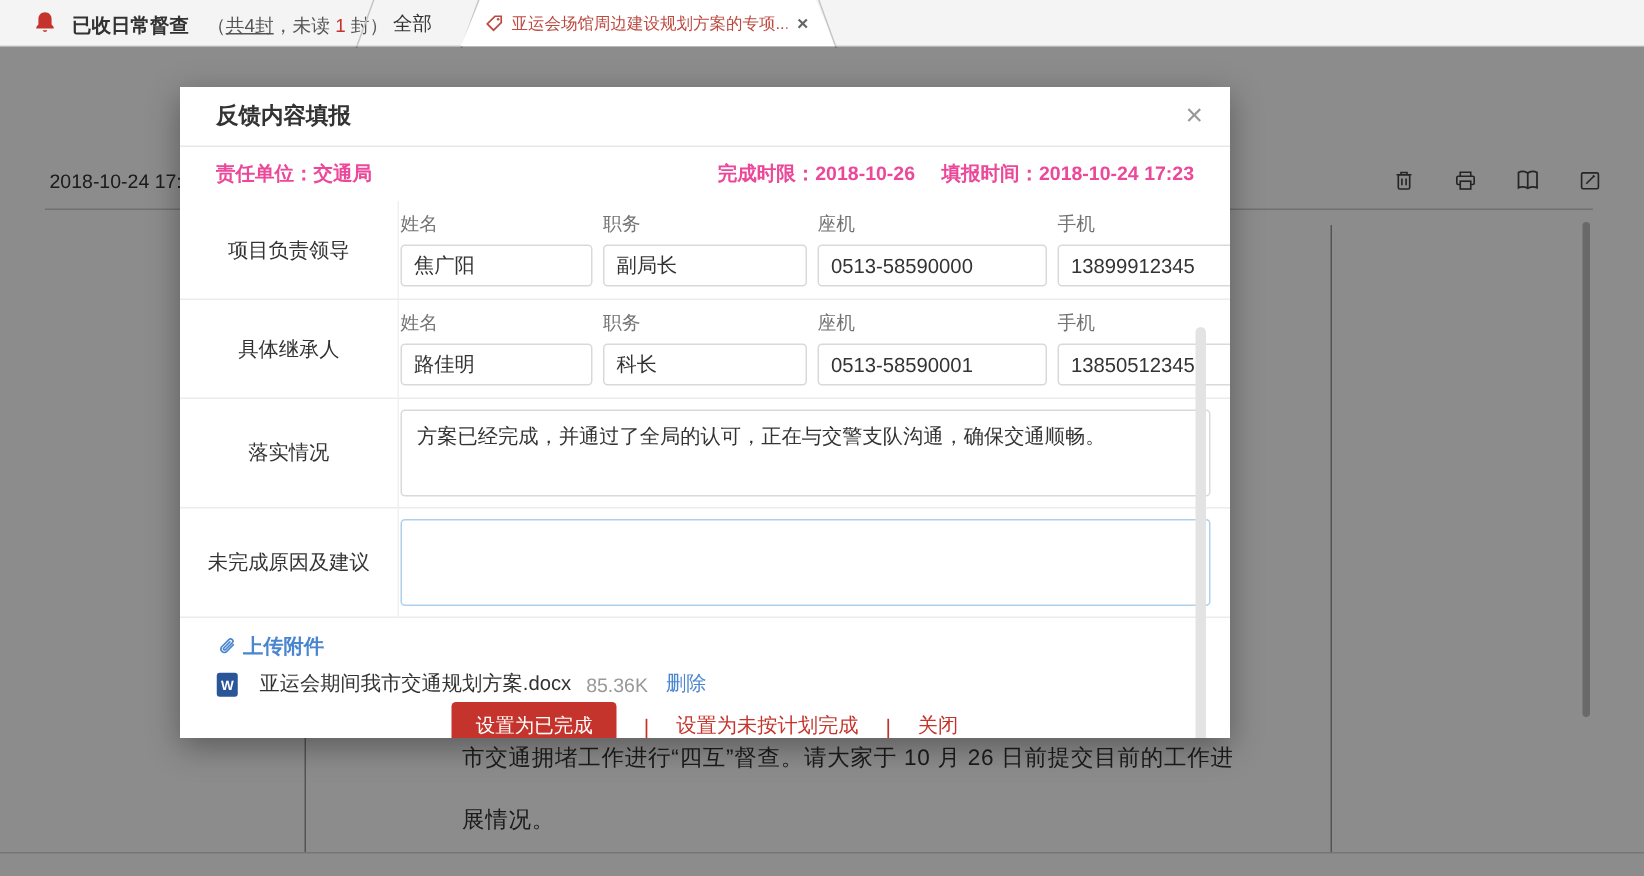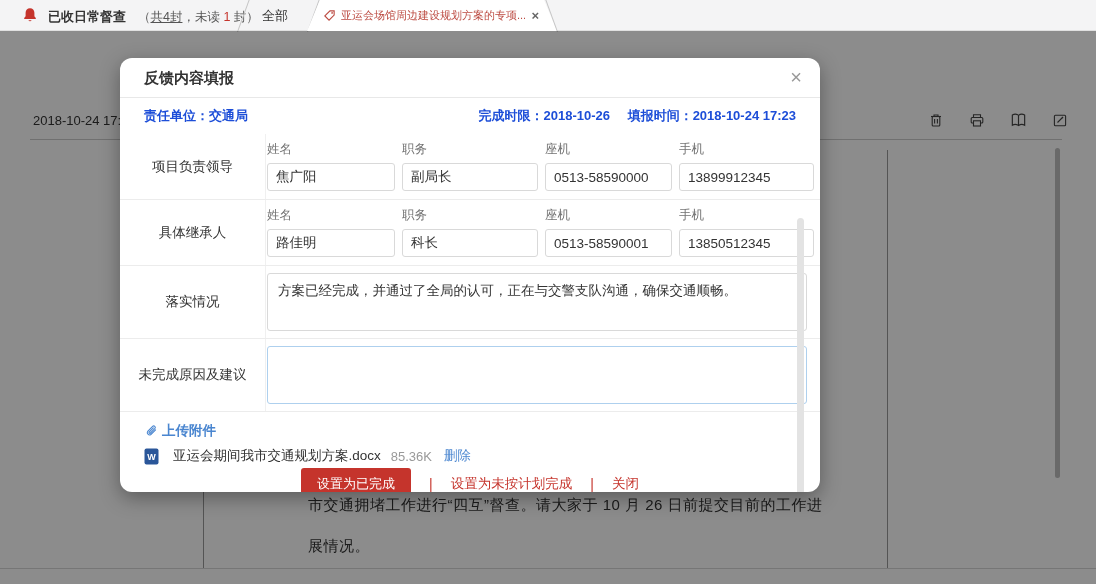--- a/index.html
+++ b/index.html
@@ -32,41 +32,41 @@
   .letter-border-right { position:absolute; left:887px; top:150px; width:1px; height:418px; background:#999; }
   .outer-scroll { position:absolute; left:1055px; top:148px; width:5px; height:330px; background:#bfbfbf; border-radius:3px; }
   .letter-line { position:absolute; left:308px; font-size:15px; color:#333; letter-spacing:0.5px; }
   .letter-line.l1 { top:496px; }
   .letter-line.l2 { top:537px; }
   .bottom-divider { position:absolute; left:0; top:568px; width:1096px; height:1px; background:#d8d8d8; }
 
   .overlay { position:absolute; top:31px; left:0; right:0; bottom:0; background:rgba(0,0,0,0.45); z-index:10; }
 
   
-  .modal { position:absolute; left:120px; top:58px; width:700px; height:434px; background:#fff; border-radius:12px;
+  .modal { position:absolute; left:120px; top:58px; width:700px; height:434px; background:#fff; border-radius:0;
            box-shadow:0 6px 20px rgba(0,0,0,0.35); z-index:20; overflow:hidden; }
   .modal-header { position:relative; height:40px; border-bottom:1px solid #e8e8e8; }
   .modal-title { position:absolute; left:24px; top:0; line-height:40px; font-size:15px; font-weight:bold; color:#333; }
   .modal-close { position:absolute; right:18px; top:0; line-height:38px; font-size:20px; color:#999; cursor:pointer; }
   .modal-info { height:36px; padding:0 24px; display:flex; justify-content:space-between; align-items:center;
-                font-size:13px; font-weight:bold; color:#1d4ed8; }
+                font-size:13px; font-weight:bold; color:#ec4899; }
   .modal-info .grp { margin-left:14px; }
 
   .modal-body { position:relative; }
   .form-row { position:relative; border-bottom:1px solid #ececec; }
   .person-row { height:66px; }
   .text-row { height:73px; }
   .row-label { position:absolute; left:0; top:0; width:146px; height:100%; display:flex; align-items:center;
                justify-content:center; font-size:13.5px; color:#333; border-right:1px solid #f0f0f0; }
   .fields { position:absolute; left:147px; top:7px; display:flex; }
   .field { margin-right:7px; }
   .field .fh { font-size:12.5px; color:#737373; margin-bottom:5px; }
   .field input { height:28px; border:1px solid #d9d9d9; border-radius:3px; padding:4px 8px; font-size:13.5px; color:#333;
                  font-family:inherit; outline:none; background:#fff; }
-  .w-name input { width:128px; } .w-title input { width:136px; } .w-tel input { width:127px; } .w-mob input { width:135px; }
+  .w-name input { width:128px; } .w-title input { width:136px; } .w-tel input { width:153px; } .w-mob input { width:135px; }
   .form-row textarea { position:absolute; left:147px; top:7px; width:540px; height:58px; border:1px solid #d9d9d9;
                  border-radius:3px; padding:6px 10px; font-size:13.5px; color:#333; font-family:inherit; resize:none;
                  outline:none; line-height:1.6; }
   .text-row.focused textarea { border-color:#aed0ee; }
 
   .modal-scrollbar { position:absolute; right:16px; top:84px; width:7px; height:302px; background:#e3e3e3; border-radius:4px; z-index:3; }
 
   .upload-row { height:27px; margin-top:5px; padding-left:24px; display:flex; align-items:center; cursor:pointer; }
   .upload-row span { font-size:13.5px; font-weight:bold; color:#4a86d0; margin-left:4px; }
   .file-row { height:24px; padding-left:24px; display:flex; align-items:center; }

